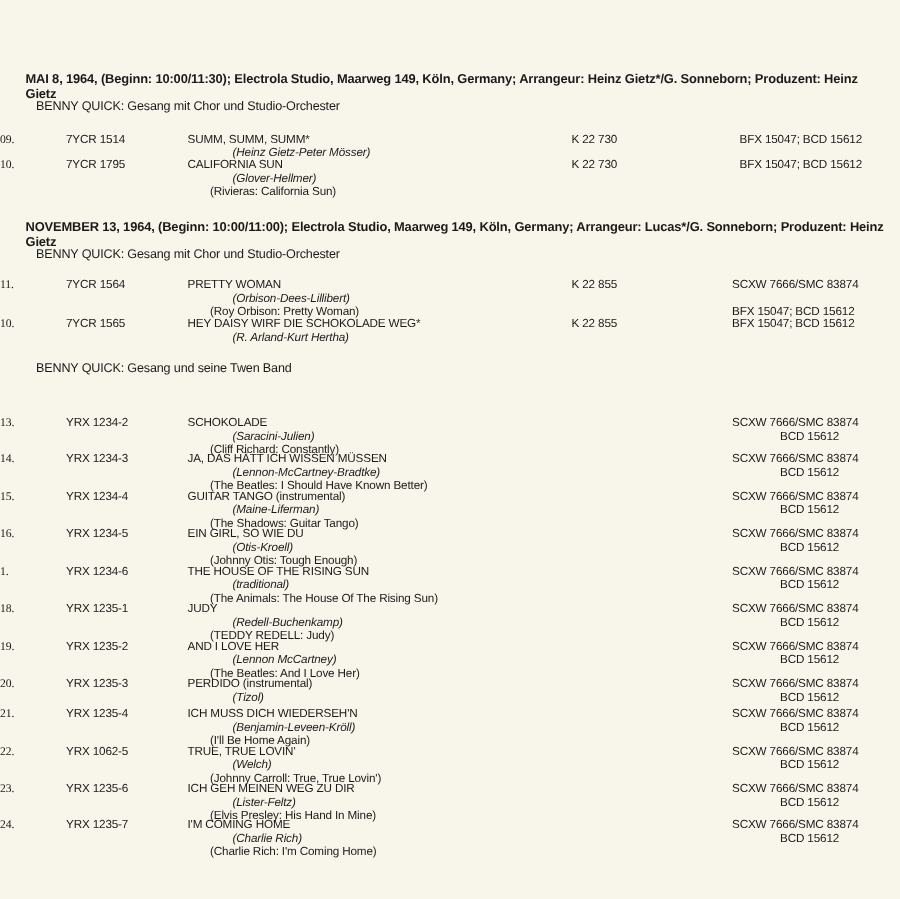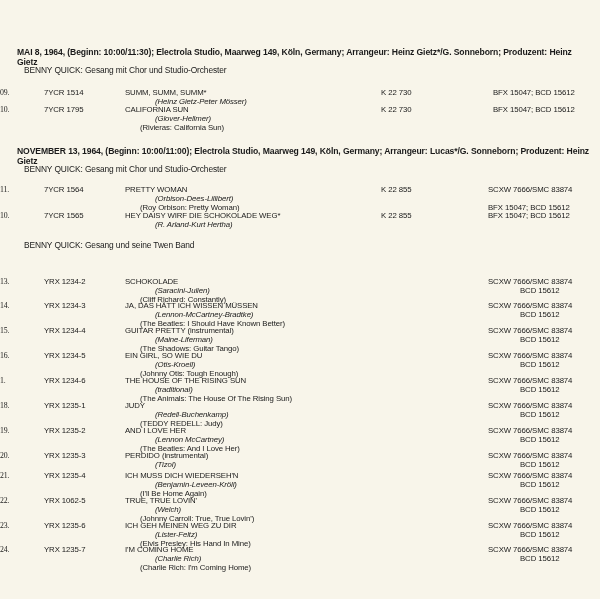--- a/index.html
+++ b/index.html
@@ -94,21 +94,21 @@
       <span class="mat">YRX 1234-3</span>
       <span class="title">JA, DAS HÄTT ICH WISSEN MÜSSEN</span>
       <span class="comp">(Lennon-McCartney-Bradtke)</span>
       <span class="orig">(The Beatles: I Should Have Known Better)</span>
       <span class="rel1">SCXW 7666/SMC 83874</span>
       <span class="rel2">BCD 15612</span>
     </div>
     <div class="track" style="top: 327px;">
       <span class="num">15.</span>
       <span class="mat">YRX 1234-4</span>
-      <span class="title">GUITAR PRETTY (instrumental)</span>
+      <span class="title">GUITAR TANGO (instrumental)</span>
       <span class="comp">(Maine-Liferman)</span>
       <span class="orig">(The Shadows: Guitar Tango)</span>
       <span class="rel1">SCXW 7666/SMC 83874</span>
       <span class="rel2">BCD 15612</span>
     </div>
     <div class="track" style="top: 352px;">
       <span class="num">16.</span>
       <span class="mat">YRX 1234-5</span>
       <span class="title">EIN GIRL, SO WIE DU</span>
       <span class="comp">(Otis-Kroell)</span>

